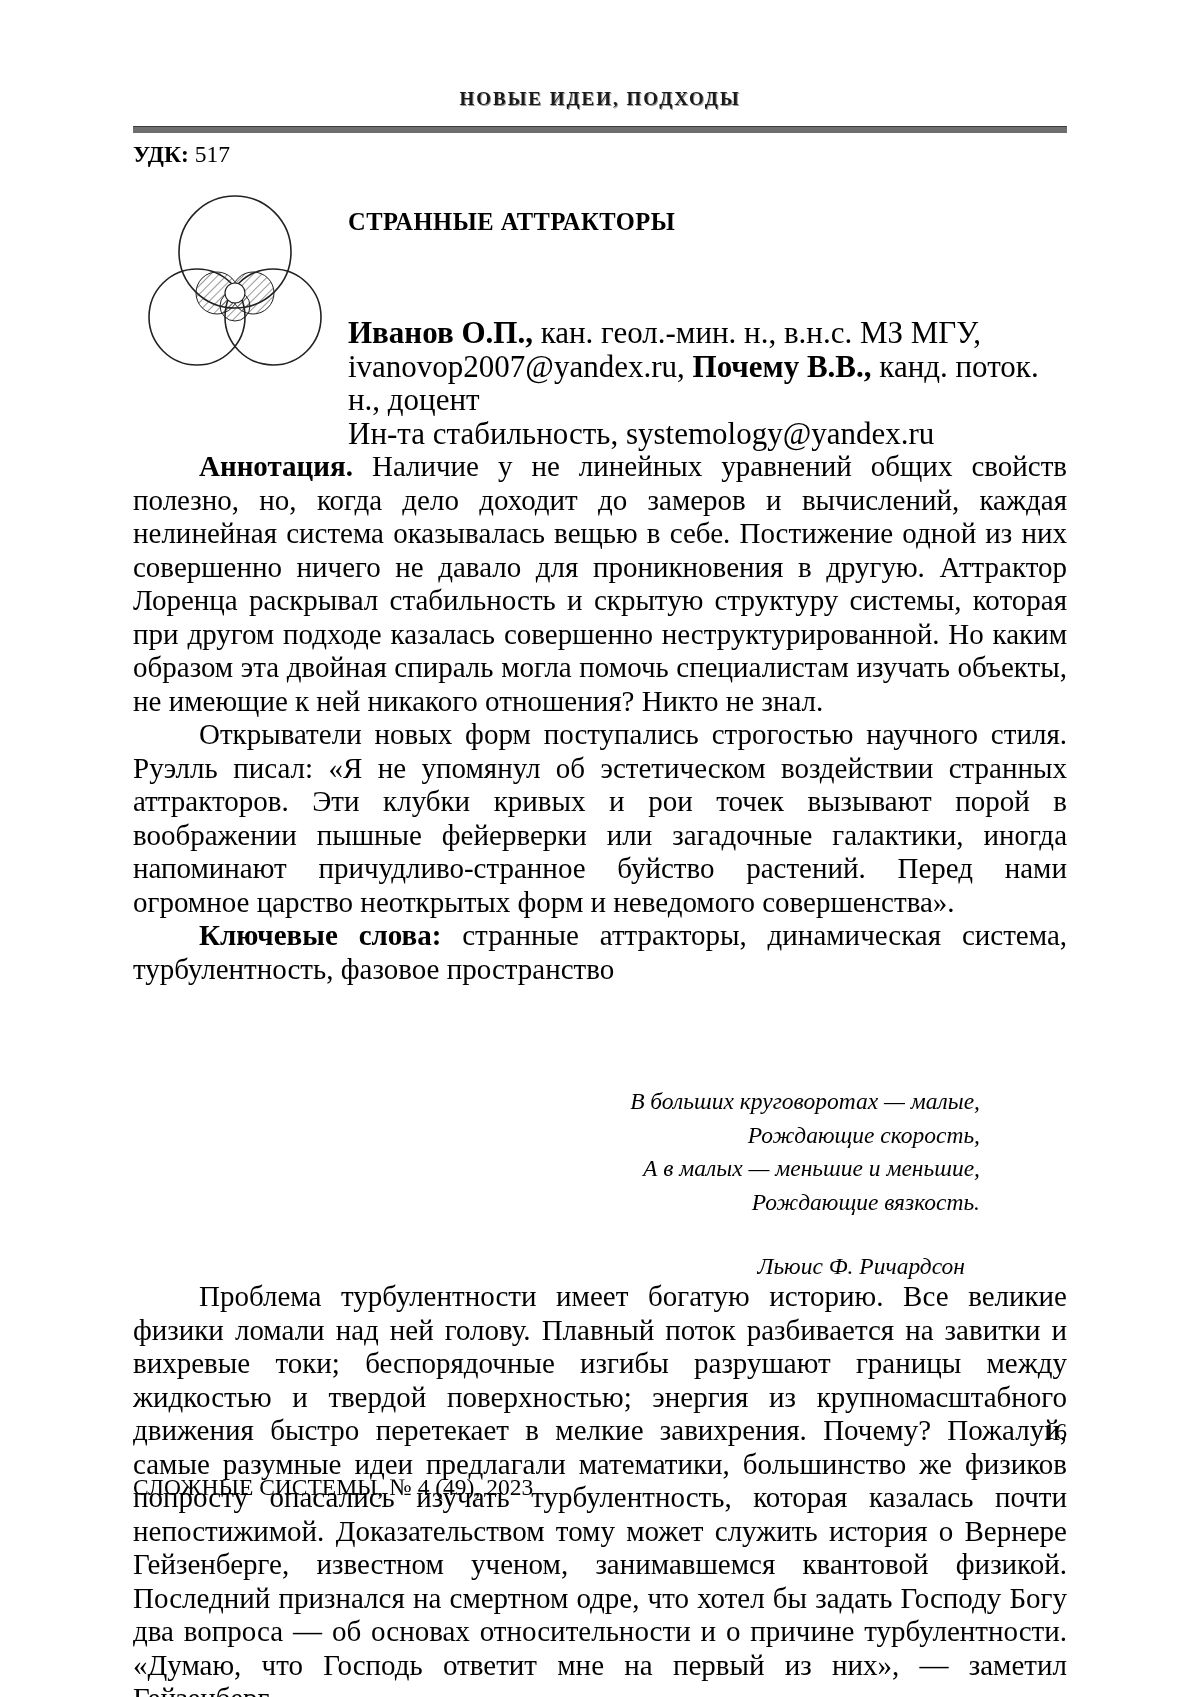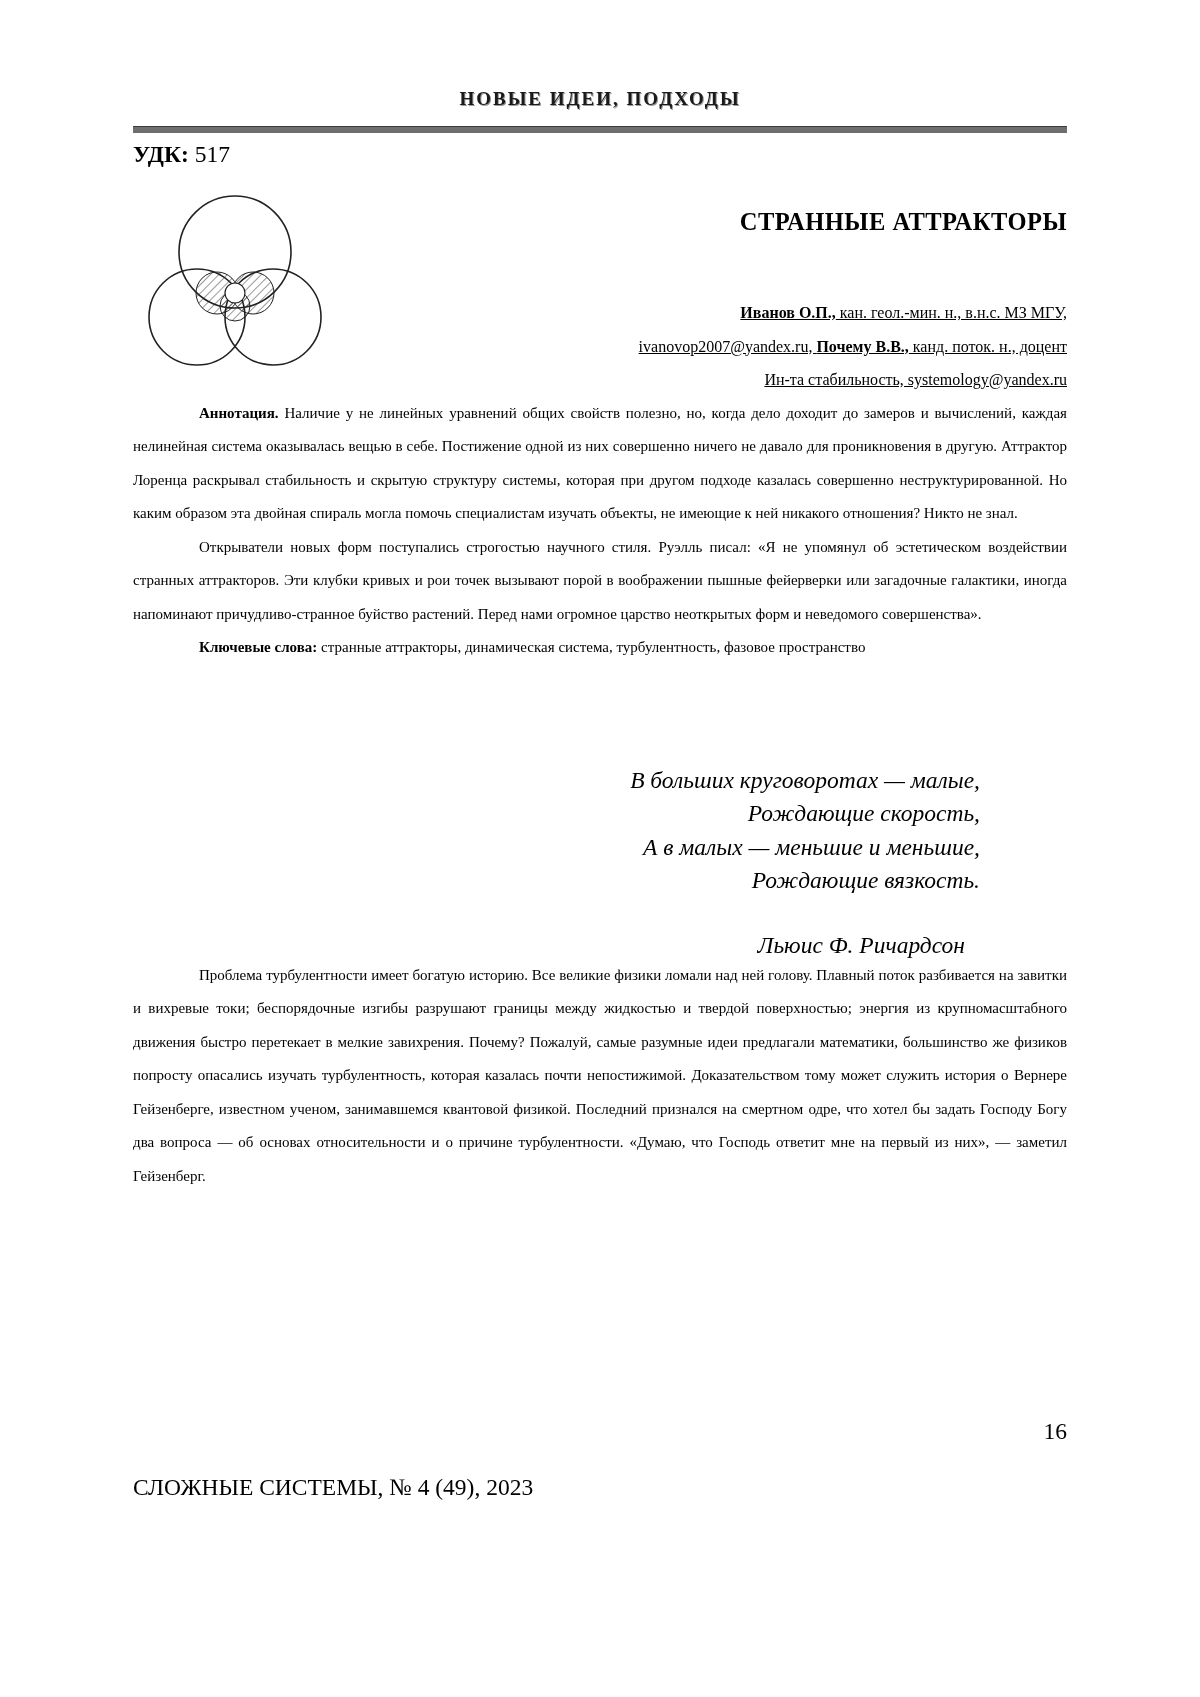--- a/index.html
+++ b/index.html
@@ -36,38 +36,37 @@
   .head-block{
     display:flex;
     margin-top:22px;
     align-items:flex-start;
   }
   .logo-wrap{
     flex:0 0 215px;
   }
   .head-text{
     flex:1;
-    text-align:right;
+    text-align:left;
   }
   .article-title{
     font-weight:bold;
     font-size:24.5px;
     margin-top:18px;
     letter-spacing:0.5px;
   }
   .authors{
-    margin-top:60px;
-    font-size:16px;
+    margin-top:80px;
+    font-size:31px;
     line-height:33.5px;
-    text-decoration:underline;
   }
   .authors b{font-weight:bold;}
   p.body-par{
     margin:0;
-    font-size:15px;
+    font-size:29px;
     line-height:33.5px;
     text-align:justify;
     text-indent:66px;
   }
   .abstract{margin-top:58px;}
   .keywords{margin-top:34px;}
   .verse{
     margin-top:99px;
     margin-right:87px;
     font-size:23.5px;

